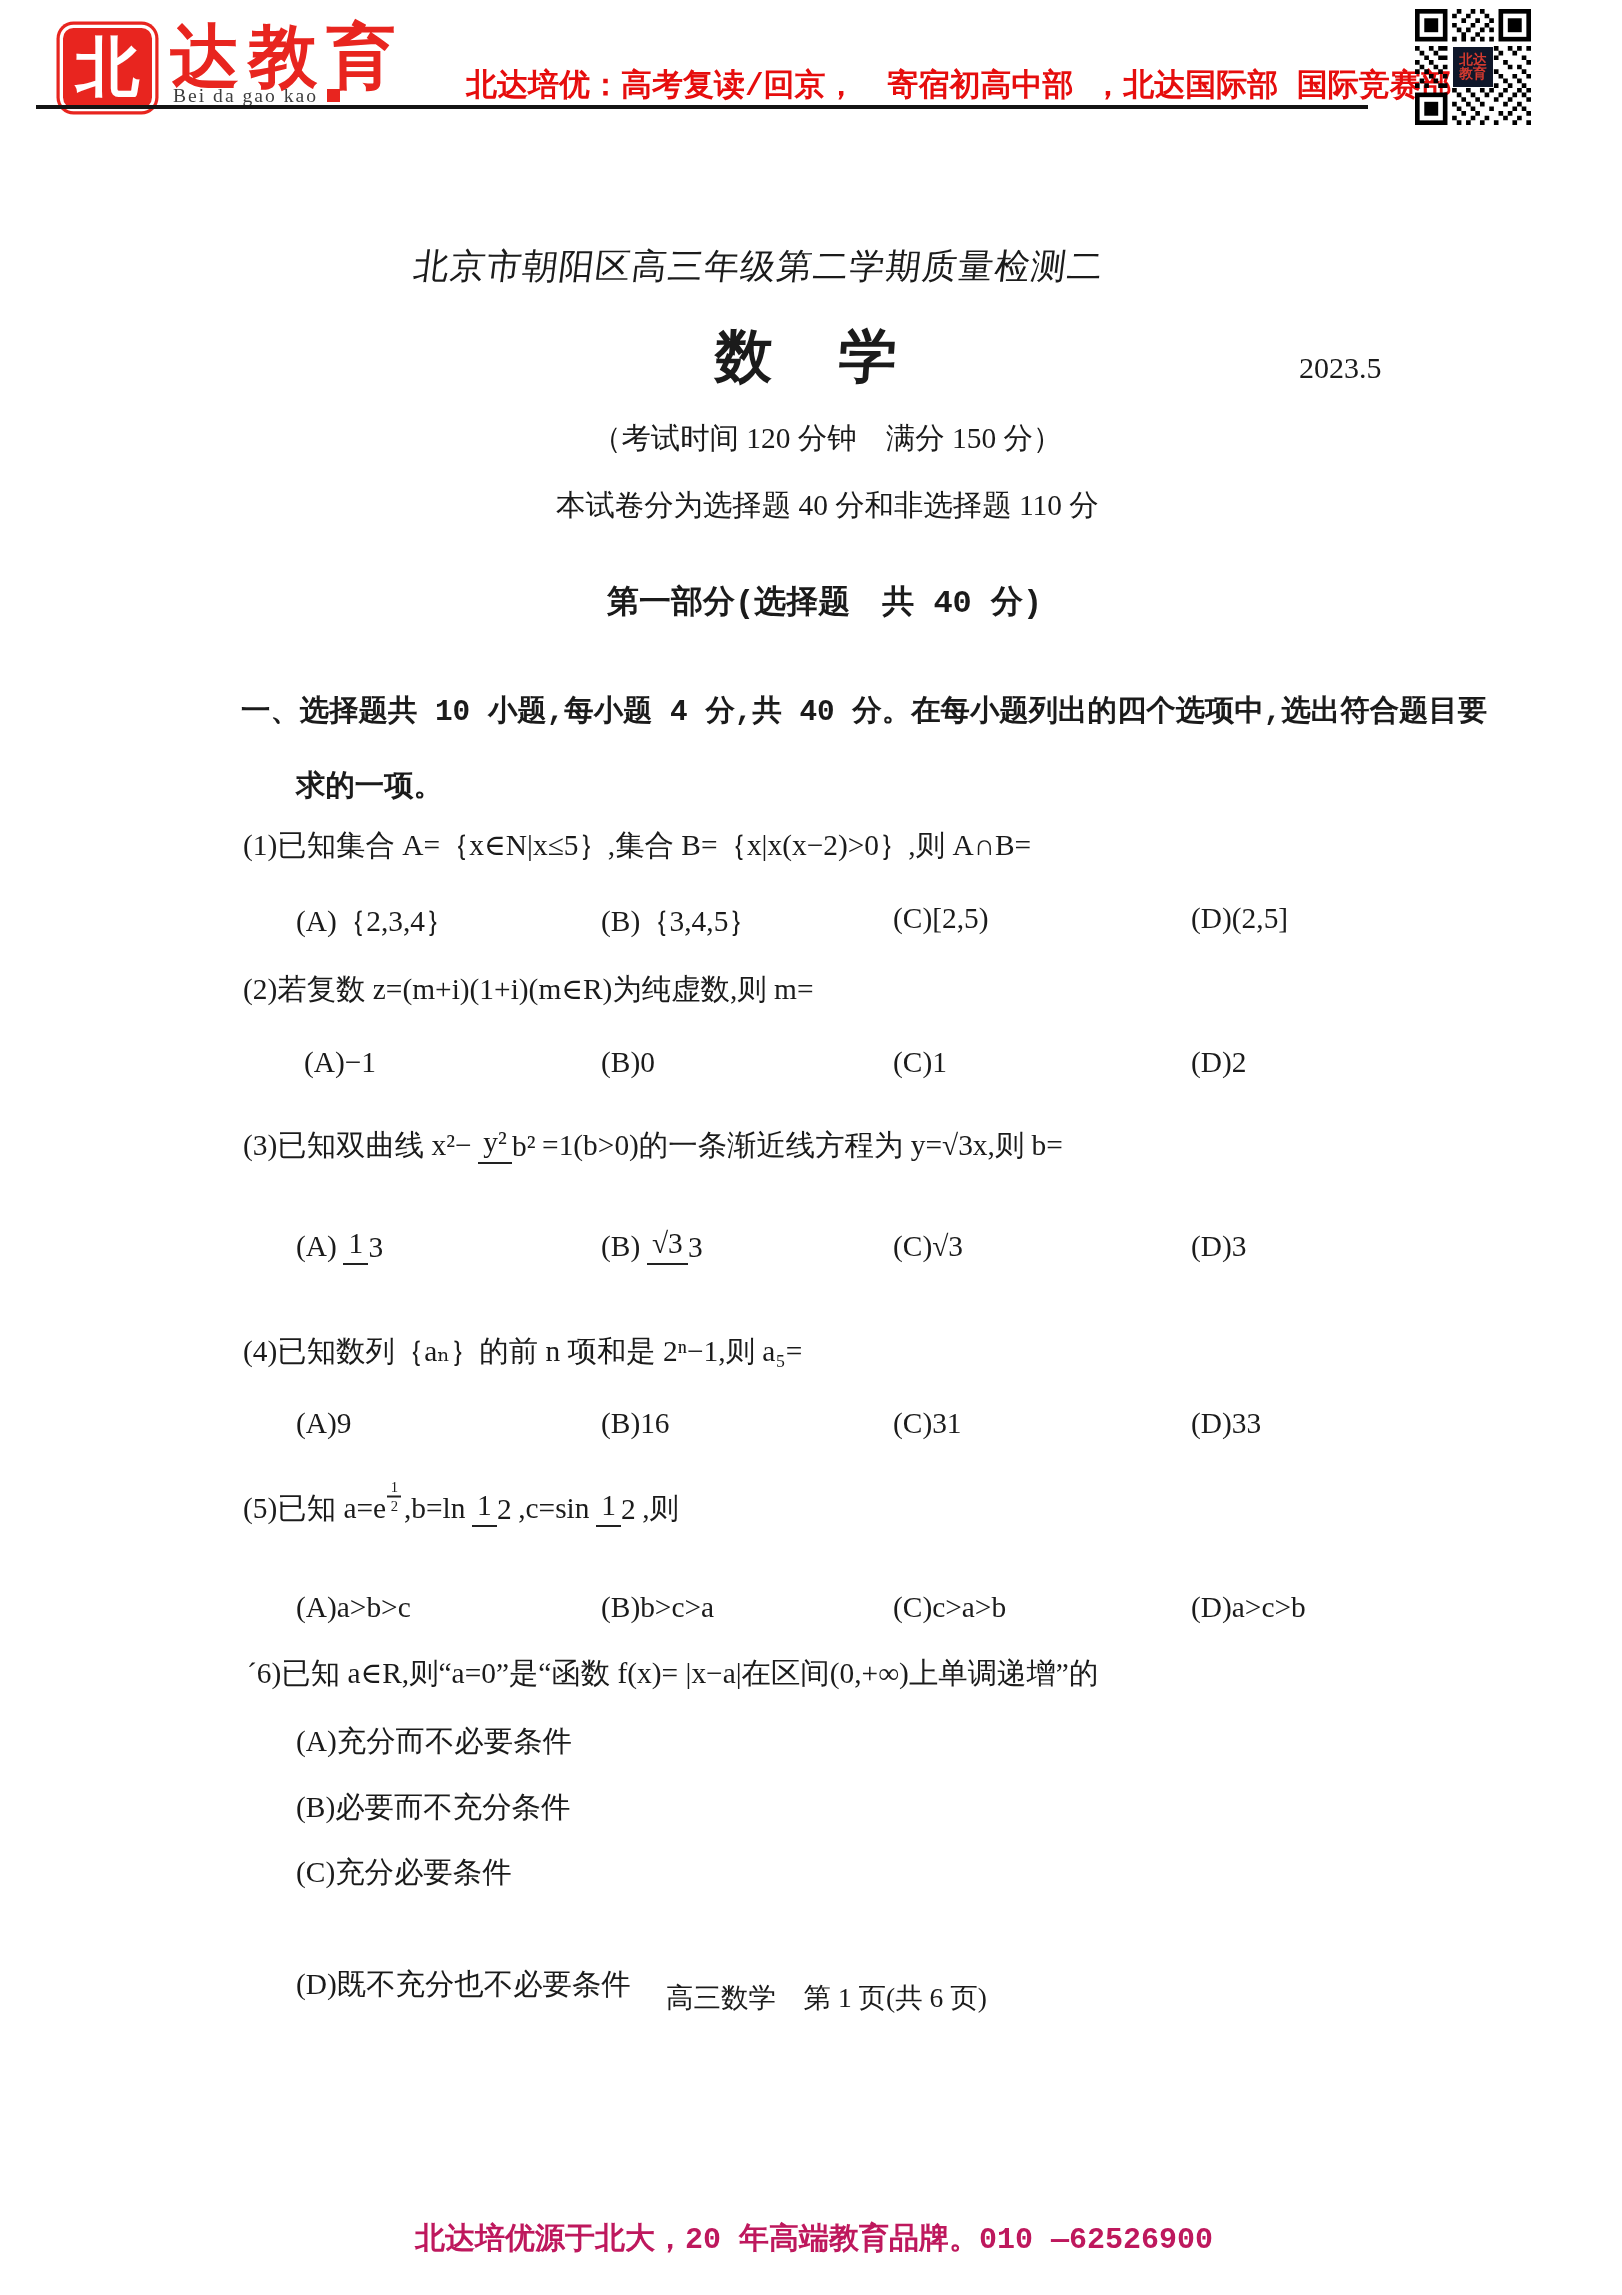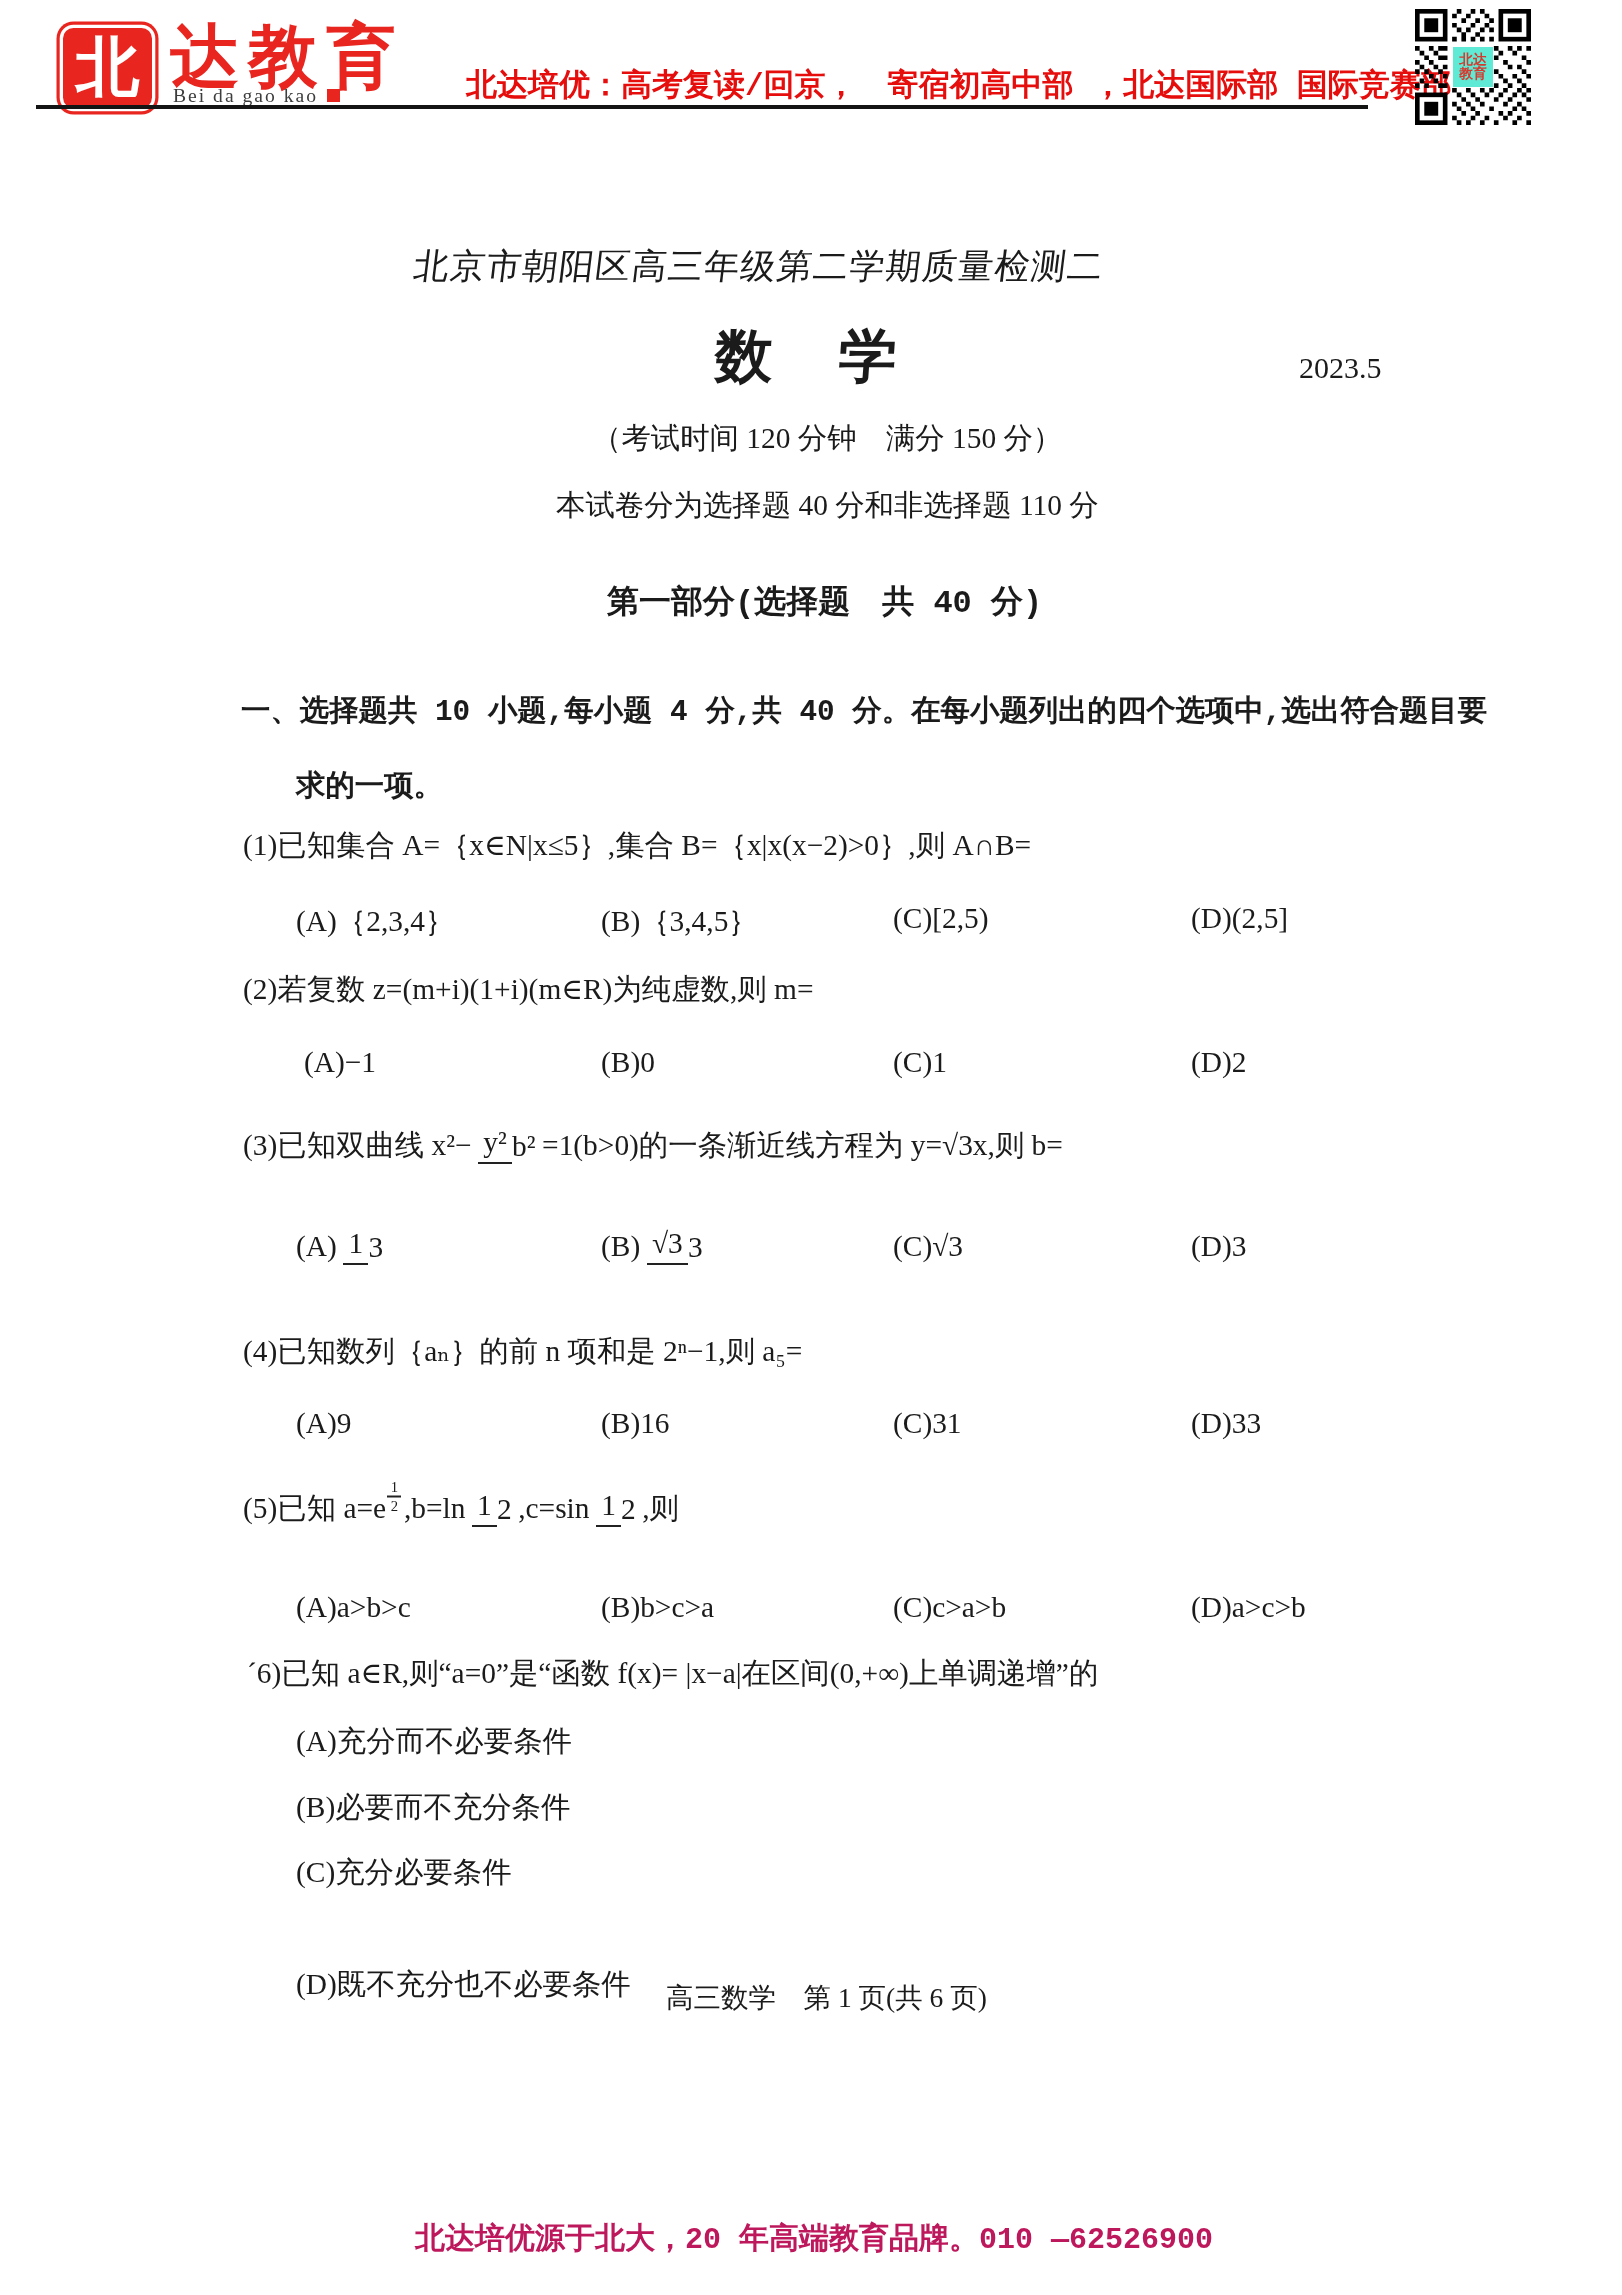--- a/index.html
+++ b/index.html
@@ -20,21 +20,21 @@
   .seal span{color:#fff;font-size:64px;font-weight:bold;line-height:1;}
   .brand{left:170px;top:10.5px;font-size:69px;font-weight:bold;color:#e8251f;letter-spacing:9.2px;}
   .brand-sub{left:173px;top:85px;font-size:19.6px;color:#3d3d3d;letter-spacing:2px;}
   .brand-sub .sq{display:inline-block;width:13px;height:13px;background:#e8251f;margin-left:9.2px;}
   .slogan{left:466px;top:64px;font-size:31px;font-weight:bold;color:#e60d0d;}
   .hrule{left:36px;top:105px;width:1332px;height:3.9px;background:#141414;}
   .qr{left:1415px;top:9.2px;width:116px;height:116px;}
   .qr svg{width:100%;height:100%;display:block;}
   .qr-label{
     position:absolute;left:33%;top:33%;width:34%;height:34%;
-    background:#5eead4;display:flex;flex-direction:column;align-items:center;
+    background:#0f172a;display:flex;flex-direction:column;align-items:center;
     justify-content:center;line-height:1.05;font-size:13.7px;font-weight:bold;color:#d43a2f;
   }
 
   
   .main-title{left:414px;top:243px;font-size:35px;letter-spacing:1.3px;transform:skewX(-7deg);}
   .subject{left:715px;top:318px;font-size:58px;font-weight:bold;letter-spacing:3.9px;transform:skewX(-4deg);}
   .date{left:1299px;top:351px;font-size:30px;}
   .info1{left:592px;top:419px;font-size:29.4px;}
   .info2{left:556px;top:486px;font-size:29.4px;}
   .part1{left:607px;top:580px;font-size:32px;font-weight:bold;}

